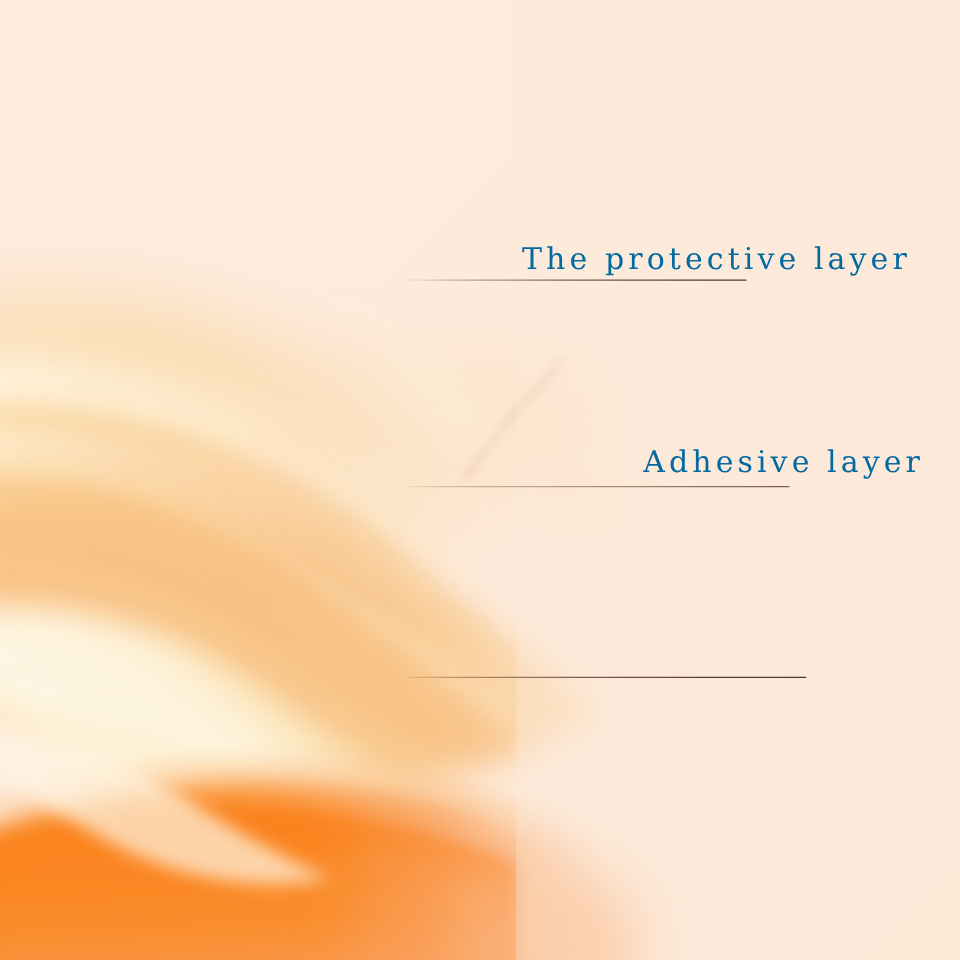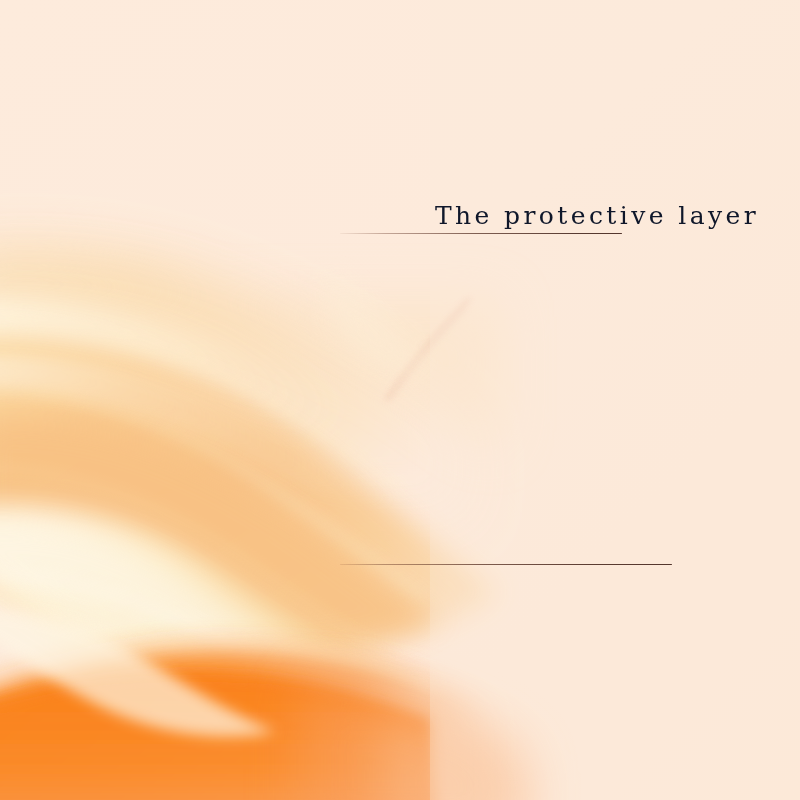--- a/index.html
+++ b/index.html
@@ -31,21 +31,21 @@
     position: absolute;
     display: flex;
     flex-direction: column;
     align-items: flex-start;
   }
   .callout-text {
     font-family: "DejaVu Serif", serif;
     font-size: 25px;
     line-height: 1;
     letter-spacing: 3.4px;
-    color: #0f172a;
+    color: #0369a1;
     white-space: nowrap;
     -webkit-font-smoothing: antialiased;
   }
   .callout-rule {
     height: 1px;
     margin-top: 0;
     border: 0;
     border-radius: 1px;
   }
 
@@ -247,18 +247,22 @@
              C 404,380 376,372 352,348 C 328,324 320,294 330,268 Z" fill="#FDEFD8" filter="url(#blurMd)" opacity="0.45"></path>
 
     <rect x="430" y="0" width="370" height="800" fill="#FDEADB" opacity="0.30"></rect>
   </svg>
 
   <div class="callout" id="callout-protective">
     <span class="callout-text">The protective layer</span>
     <span class="callout-rule"></span>
   </div>
 
+  <div class="callout" id="callout-adhesive">
+    <span class="callout-text">Adhesive layer</span>
+    <span class="callout-rule"></span>
+  </div>
 
   <div class="callout" id="callout-silicone">
     <span class="callout-rule"></span>
   </div>
 
 </div>
 
 </body></html>

